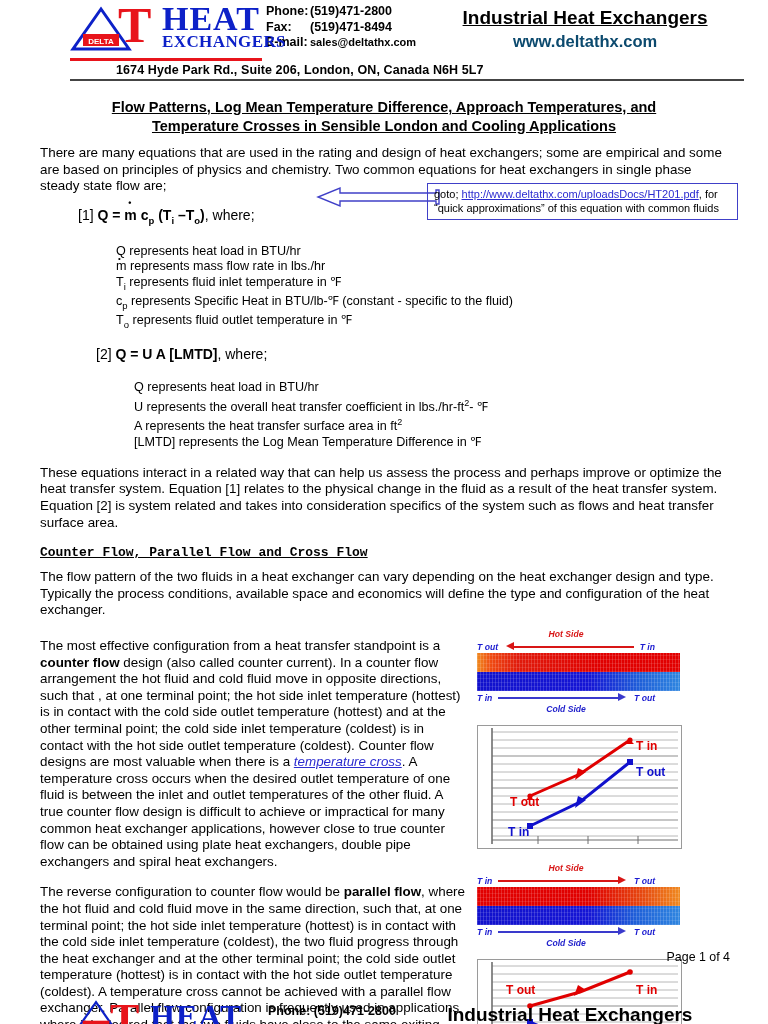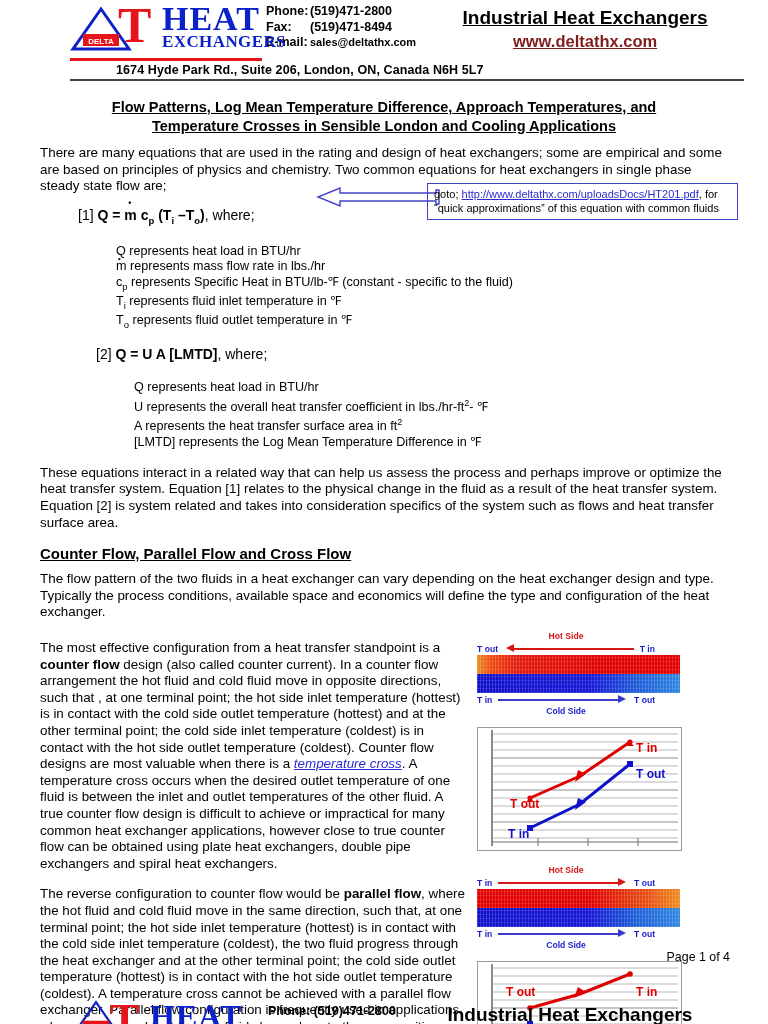--- a/index.html
+++ b/index.html
@@ -100,22 +100,21 @@
   }
   .hdr-title {
     font-size: 19px;
     font-weight: bold;
     text-decoration: underline;
     line-height: 24px;
   }
   .hdr-url {
     font-size: 16.5px;
     font-weight: bold;
-    color: #7f1d1d;
-    text-decoration: underline;
+    color: #0c4a6e;
     line-height: 22px;
   }
   .address {
     font-size: 12.5px;
     font-weight: bold;
     margin-top: 1px;
     padding-left: 46px;
     letter-spacing: 0.1px;
   }
   .hdr-rule {
@@ -167,25 +166,26 @@
     margin-top: 18px;
   }
   .defs .md { position: relative; display:inline-block; }
   .defs .md::before {
     content: "\2022";
     position: absolute;
     top: -8px; left: 2px;
     font-size: 8px;
   }
   .sec-head {
-    font-size: 15px;
+    font-size: 13px;
     font-weight: bold;
     text-decoration: underline;
     margin-top: 14px;
     padding-left: 16px;
+    font-family: Liberation Mono, monospace;
   }
 
   
   .cols {
     display: flex;
     margin-top: 10px;
     padding: 0 14px 0 16px;
   }
   .col-left {
     flex: 0 0 437px;
@@ -204,20 +204,21 @@
     font-style: italic;
   }
 
   
   .flowdiag {
     width: 178px;
     position: relative;
     font-size: 8.6px;
     font-weight: bold;
     color: #1a1ad0;
+    font-style: italic;
   }
   .fd-toprow, .fd-botrow {
     display: flex;
     align-items: center;
     justify-content: space-between;
     height: 13px;
   }
   .fd-center-lbl {
     font-size: 8.6px;
     font-weight: bold;
@@ -378,22 +379,22 @@
 
   <div style="position:absolute; left:427px; top:183px; width:311px; border:1.4px solid #4040c8; padding:4px 6px; box-sizing:border-box;">
     <div style="font-size:11px; line-height:13.5px;">
       <span>goto; </span><span style="color:#2b2bd0; text-decoration:underline;">http://www.deltathx.com/uploadsDocs/HT201.pdf</span><span>, for “quick approximations” of this equation with common fluids</span>
     </div>
   </div>
 
   <div class="defs">
     <div>Q<span> represents heat load in BTU/hr</span></div>
     <div><span class="md">m</span><span> represents mass flow rate in lbs./hr</span></div>
+    <div>T<sub>i</sub><span> represents fluid inlet temperature in  ℉</span></div>
     <div>c<sub>p</sub><span> represents Specific Heat in BTU/lb-℉  (constant - specific to the fluid)</span></div>
-    <div>T<sub>i</sub><span> represents fluid inlet temperature in  ℉</span></div>
     <div>T<sub>o</sub><span> represents fluid outlet temperature in  ℉</span></div>
   </div>
 
   <div class="eq-line" style="padding-left:72px; margin-top:14px;">
     <span class="num">[2]</span>
     <span>Q = U A [LMTD]</span><span class="tail">, where;</span>
   </div>
 
   <div class="defs" style="padding-left:110px;">
     <div>Q represents heat load in BTU/hr</div>

